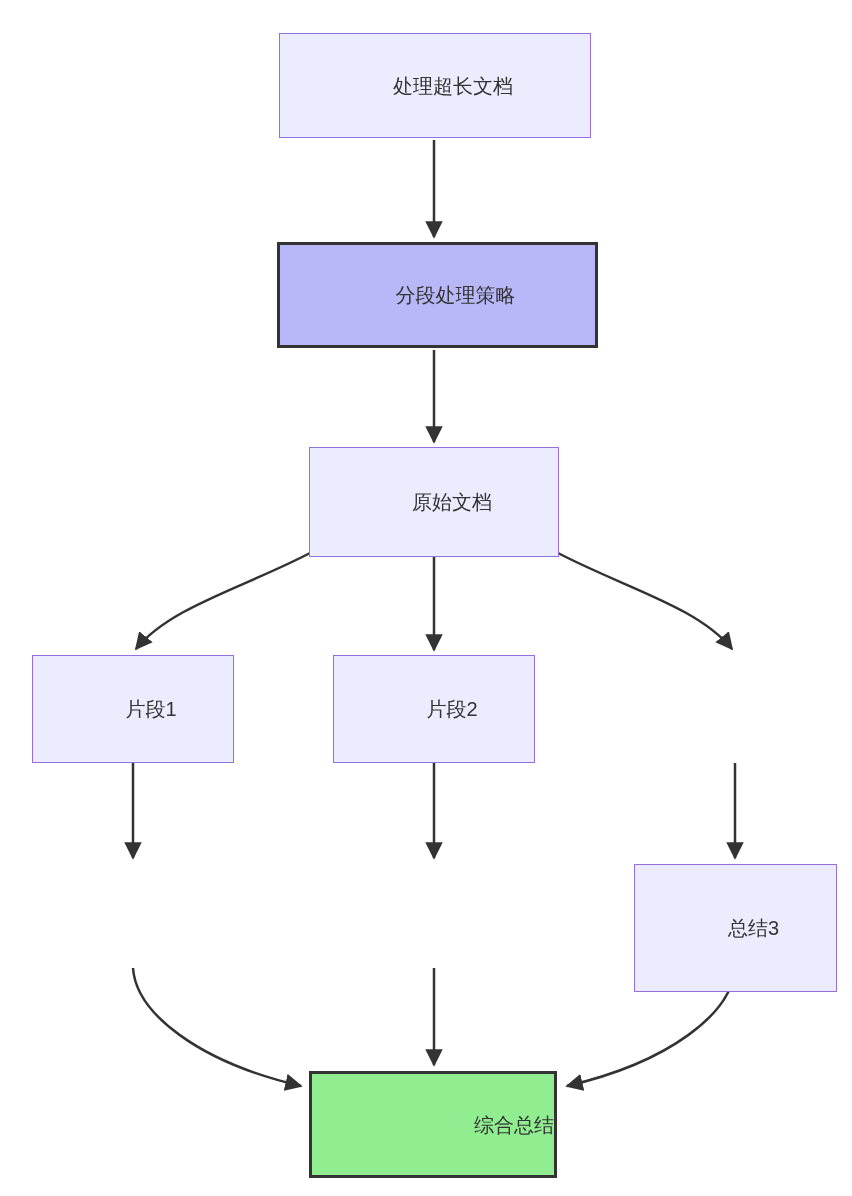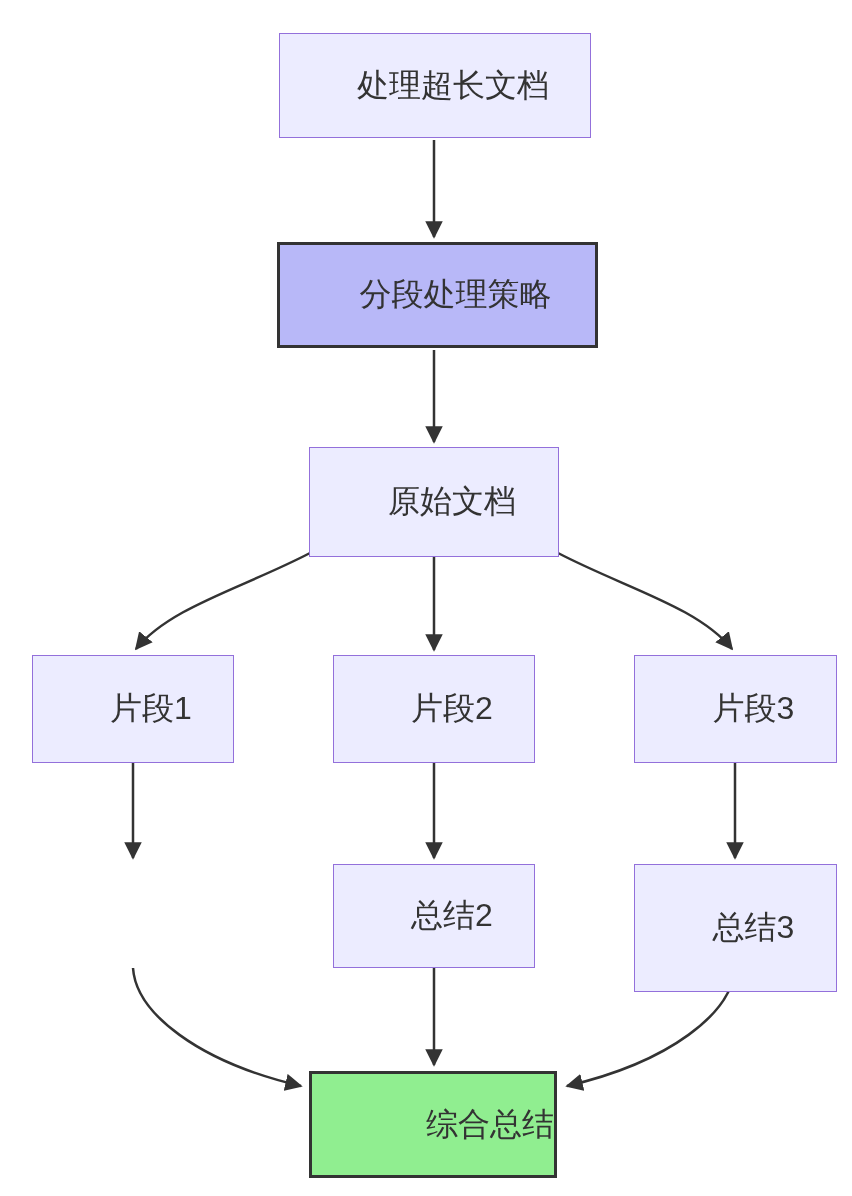--- a/index.html
+++ b/index.html
@@ -24,21 +24,21 @@
   }
   .edges{position:absolute;left:0;top:0;width:852px;height:1196px;}
   .edges path{fill:none;stroke:var(--edge);stroke-width:2.5px;}
   .edges .arrowhead{fill:var(--edge);stroke:none;}
   .node{
     position:absolute;
     display:flex;align-items:center;justify-content:center;
     background:var(--node-fill);
     border:1.5px solid var(--node-border);
     color:var(--text);
-    font-size:32px;line-height:1.3;
+    font-size:20px;line-height:1.3;
     text-align:center;
     white-space:nowrap;
     padding-left:36px;
   }
   .node.highlight{
     background:var(--highlight-fill);
     border:3.5px solid var(--highlight-border);
   }
   .node.result{
     background:var(--result-fill);
@@ -93,28 +93,22 @@
   </div>
 
   <div id="n-d1" class="node">
     <span>片段1</span>
   </div>
 
   <div id="n-d2" class="node">
     <span>片段2</span>
   </div>
 
-  <div id="n-d3" class="node">
-    <span>片段3</span>
-  </div>
 
 
-  <div id="n-e2" class="node">
-    <span>总结2</span>
-  </div>
 
   <div id="n-e3" class="node">
     <span>总结3</span>
   </div>
 
   <div id="n-f" class="node result">
     <span>综合总结</span>
   </div>
 
 </div>

